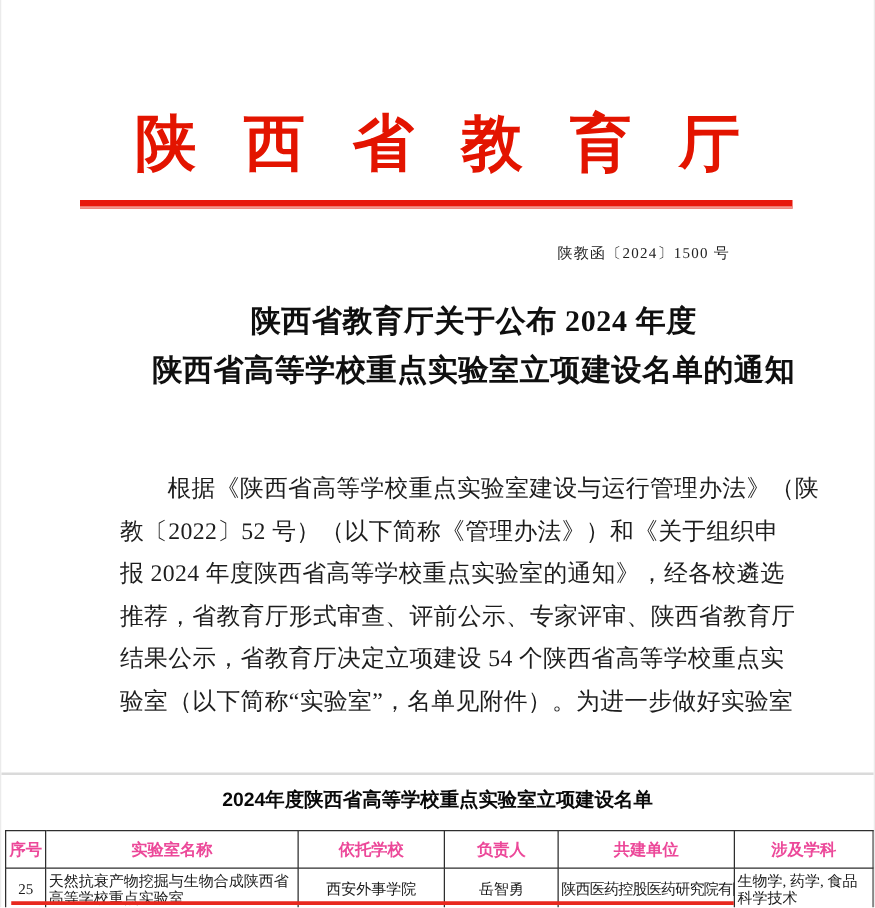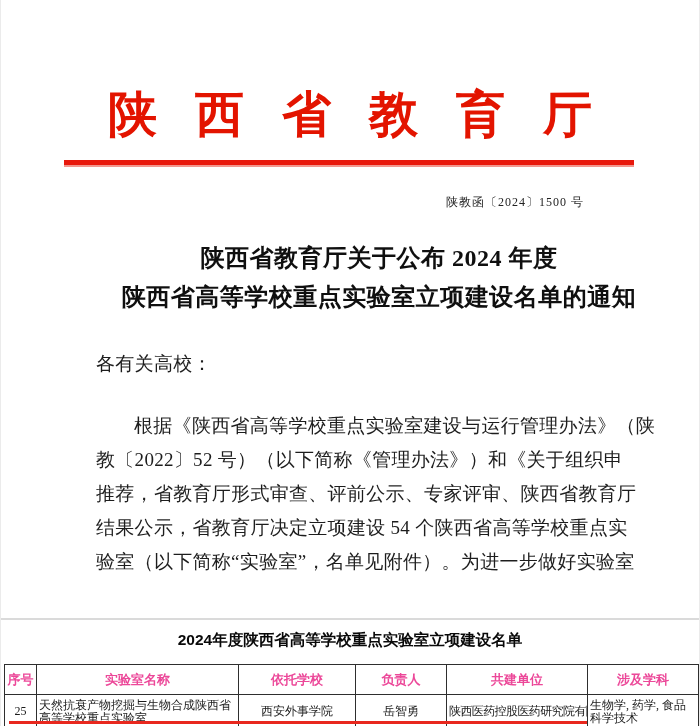--- a/index.html
+++ b/index.html
@@ -116,23 +116,23 @@
   <div class="red-rule"></div>
 
   <div class="doc-number">陕教函〔2024〕1500 号</div>
 
   <div class="doc-title">
     <div>陕西省教育厅关于公布 2024 年度</div>
     <div>陕西省高等学校重点实验室立项建设名单的通知</div>
   </div>
 
   <div class="body-block">
-    <div class="body-line">各有关高校：</div>
     <div class="body-line indent">根据《陕西省高等学校重点实验室建设与运行管理办法》（陕</div>
     <div class="body-line">教〔2022〕52 号）（以下简称《管理办法》）和《关于组织申</div>
+    <div class="body-line">报 2024 年度陕西省高等学校重点实验室的通知》，经各校遴选</div>
     <div class="body-line">推荐，省教育厅形式审查、评前公示、专家评审、陕西省教育厅</div>
     <div class="body-line">结果公示，省教育厅决定立项建设 54 个陕西省高等学校重点实</div>
     <div class="body-line">验室（以下简称“实验室”，名单见附件）。为进一步做好实验室</div>
   </div>
 
   <div class="section-divider"></div>
 
   <div class="attachment-title">2024年度陕西省高等学校重点实验室立项建设名单</div>
 
   <table class="labs-table">

